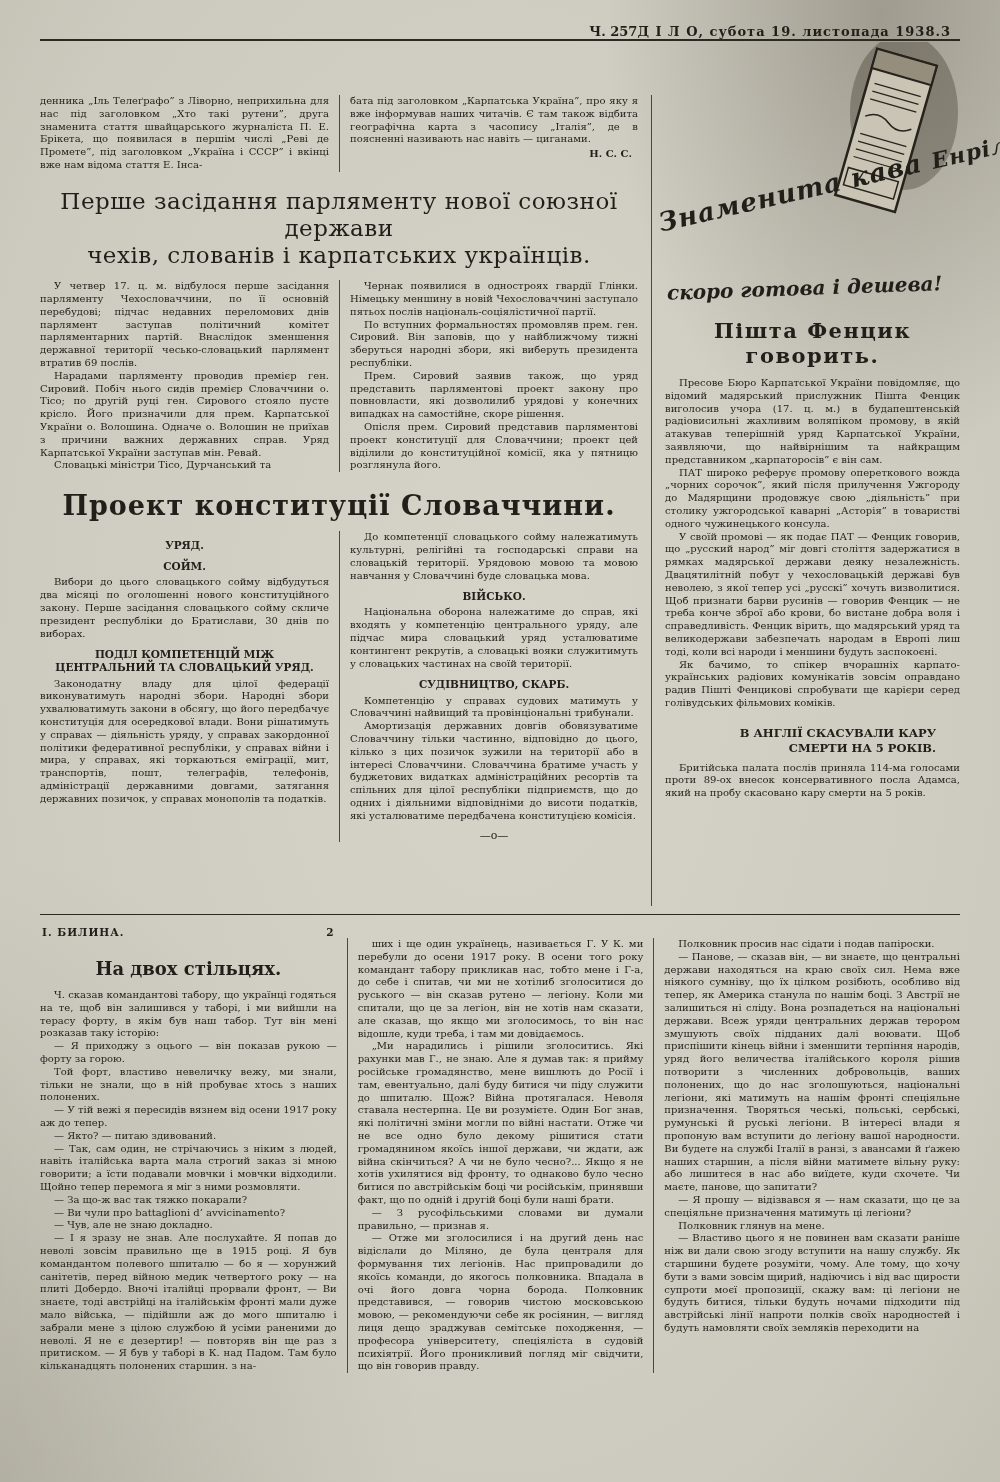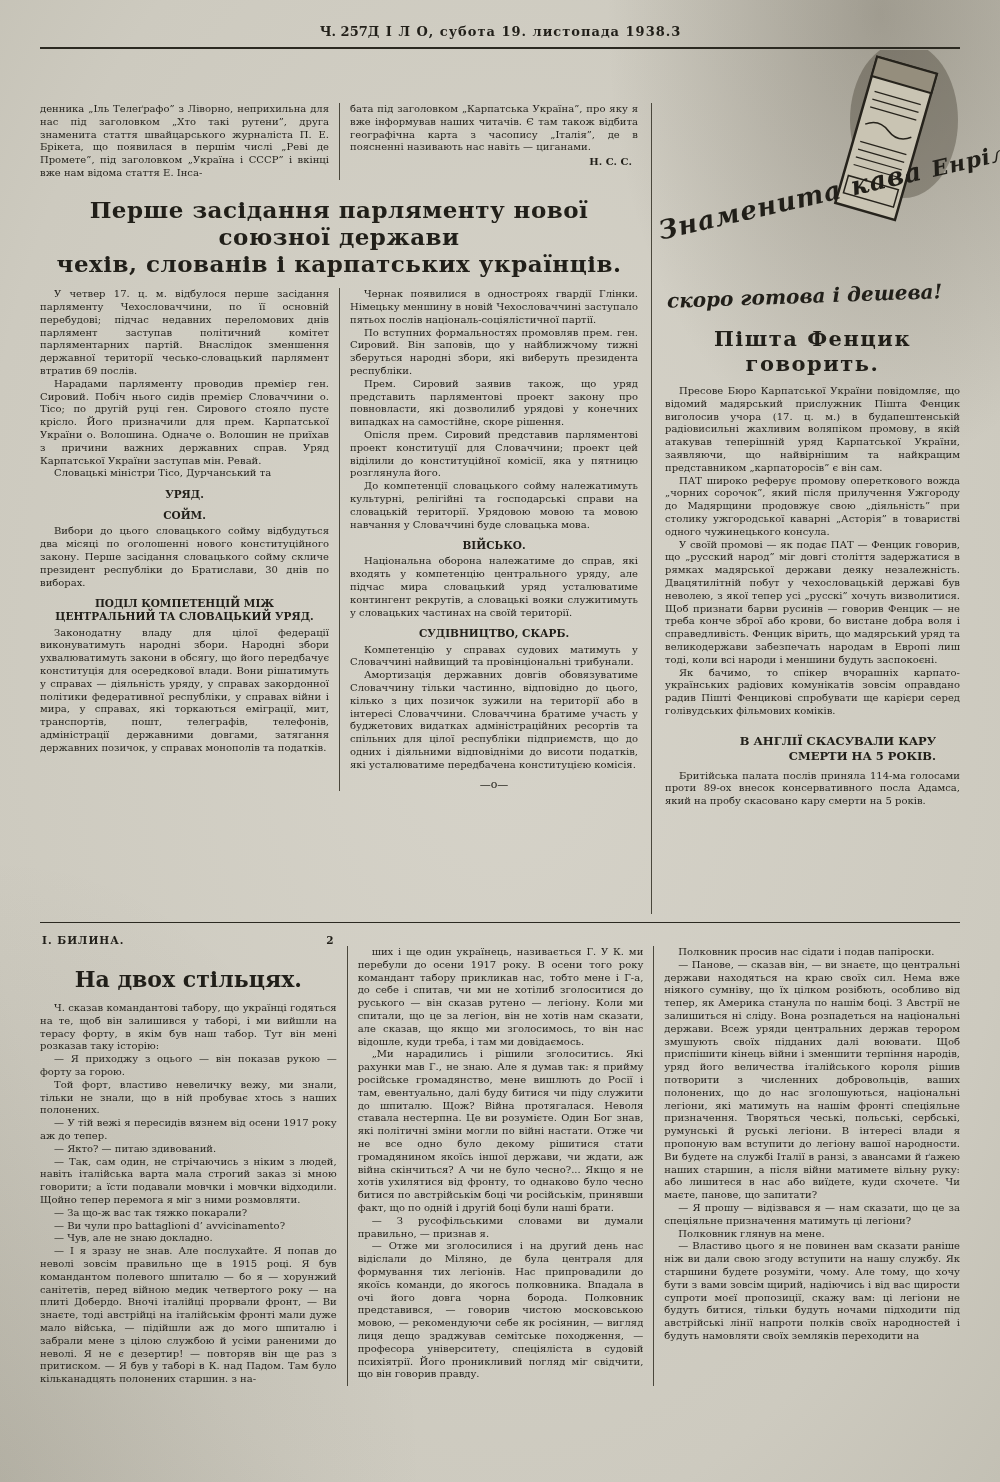--- a/index.html
+++ b/index.html
@@ -7,57 +7,57 @@
   body { background:#8b897f; font-family:"DejaVu Serif", serif; }
   .page {
     position:relative; width:1000px; height:1482px; overflow:hidden;
     color:#211f19; padding:24px 40px 16px;
     background:
       radial-gradient(ellipse at 88% 1%, rgba(45,38,24,.28), transparent 22%),
       radial-gradient(ellipse at 0% 100%, rgba(60,55,40,.12), transparent 30%),
       radial-gradient(ellipse at 50% 45%, #d6d3c9 0%, #cdcabf 75%, #c3c0b4 100%);
   }
   
-  .masthead { display:flex; justify-content:center; align-items:baseline;
-    font-size:13px; font-weight:bold; padding:0 10px 8px; }
+  .masthead { display:flex; justify-content:flex-end; align-items:baseline;
+    font-size:13px; font-weight:bold; padding:0 10px 0; }
   .masthead-title { letter-spacing:1px; }
   .masthead-rule { border-top:2px solid #2b2921; margin-bottom:9px; }
 
   
   .upper { display:grid; grid-template-columns:612px 1fr; min-height:856px; }
   .left-section { border-right:1px solid #4a473c; padding-right:13px;margin-top:45px; }
   .right-section { padding-left:13px; }
   .cols2 { display:grid; grid-template-columns:1fr 1fr; }
   .cols2 .col { padding-right:10px; min-width:0; }
   .cols2 .col + .col { border-left:1px solid #4a473c; padding:0 0 0 10px; }
 
   
   p.para { font-size:10px; line-height:1.28; text-align:justify; text-indent:14px; margin:0; }
   p.noindent { text-indent:0; }
   p.subhead { text-align:center; font-weight:bold; font-size:10.5px; line-height:1.25; margin:8px 6px 3px; }
   p.center { text-align:center; font-size:11px; margin:6px 0 0; }
   .sig { text-align:right; font-weight:bold; font-size:10px; margin-top:2px; padding-right:6px; }
 
-  .headline1 { text-align:center; font-weight:bold; font-size:23px; line-height:1.18;
+  .headline1 { text-align:center; font-weight:normal; font-size:23px; line-height:1.18;
     margin:16px 0 11px; letter-spacing:.5px; }
   .headline2 { text-align:center; font-weight:bold; font-size:27px; margin:18px 0 10px; letter-spacing:1px; }
   .fentsyk-headline { text-align:center; font-weight:bold; font-size:21px; letter-spacing:1.5px; margin:12px 0 9px; }
   .england-headline { text-align:right; font-weight:bold; font-size:11.5px; line-height:1.3; margin:16px 24px 6px; }
 
   .section-rule { border-top:1.5px solid #2b2921; margin:8px 0 9px; }
 
   
   .feuilleton { display:grid; grid-template-columns:1fr 1fr 1fr; }
   .fcol { padding:0 10px; min-width:0; }
   .fcol:first-child { padding-left:0; }
   .fcol:last-child { padding-right:0; }
   .fcol + .fcol { border-left:1px solid #4a473c;margin-top:14px; }
   .byline-row { display:flex; justify-content:space-between; font-size:10.5px; font-weight:bold;
     letter-spacing:1px; margin:2px 2px 4px; }
-  .f-title { text-align:center; font-weight:bold; font-size:22px; margin:20px 0 10px; }
+  .f-title { text-align:center; font-weight:bold; font-size:18px; margin:20px 0 10px; }
 
   
   .ad { position:relative; height:256px; }
   .pkg { position:absolute; top:-8px; right:0; }
   .ad-script { position:absolute; left:-6px; top:158px; transform:rotate(-13deg);
     transform-origin:left center; font-style:italic; font-weight:bold; font-size:26px;
     white-space:nowrap; letter-spacing:1px; }
   .ad-script .brand { font-size:22px; }
   .ad-tagline { position:absolute; left:2px; bottom:6px; font-style:italic; font-weight:bold;
     font-size:20px; transform:rotate(-2deg); white-space:nowrap; }
@@ -100,20 +100,21 @@
             <p class="para">Словацькі міністри Тісо, Дурчанський та</p>
           </div>
         <div class="col">
             <p class="para">Чернак появилися в одностроях гвардії Глінки. Німецьку меншину в новій Чехословаччині заступало пятьох послів національ-соціялістичної партії.</p>
             <p class="para">По вступних формальностях промовляв прем. ген. Сировий. Він заповів, що у найближчому тижні зберуться народні збори, які виберуть президента республіки.</p>
             <p class="para">Прем. Сировий заявив також, що уряд представить парляментові проект закону про повновласти, які дозволилиб урядові у конечних випадках на самостійне, скоре рішення.</p>
             <p class="para">Опісля прем. Сировий представив парляментові проект конституції для Словаччини; проект цей віділили до конституційної комісії, яка у пятницю розглянула його.</p>
           </div>
       </div>
 
+      <h2 class="headline2">Проект конституції Словаччини.</h2>
 
       <div class="cols2">
         <div class="col">
             <p class="subhead">УРЯД.</p>
             <p class="subhead">СОЙМ.</p>
             <p class="para">Вибори до цього словацького сойму відбудуться два місяці по оголошенні нового конституційного закону. Перше засідання словацького сойму скличе президент республіки до Братислави, 30 днів по виборах.</p>
             <p class="subhead">ПОДІЛ КОМПЕТЕНЦІЙ МІЖ ЦЕНТРАЛЬНИЙ ТА СЛОВАЦЬКИЙ УРЯД.</p>
             <p class="para">Законодатну владу для цілої федерації виконуватимуть народні збори. Народні збори ухвалюватимуть закони в обсягу, що його передбачує конституція для осередкової влади. Вони рішатимуть у справах — діяльність уряду, у справах закордонної політики федеративної республіки, у справах війни і мира, у справах, які торкаються еміграції, мит, транспортів, пошт, телеграфів, телефонів, адміністрації державними довгами, затягання державних позичок, у справах монополів та податків.</p>
           </div>
         <div class="col">

